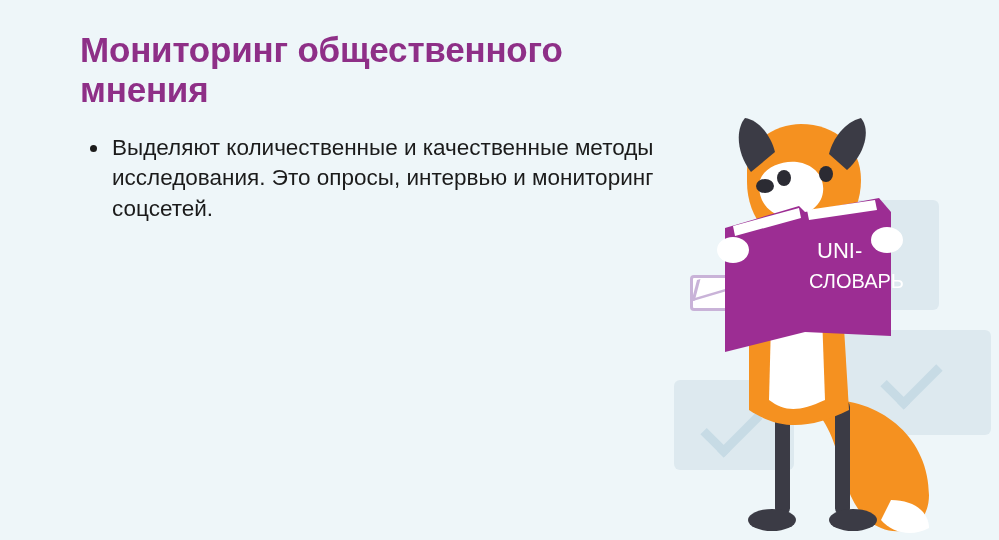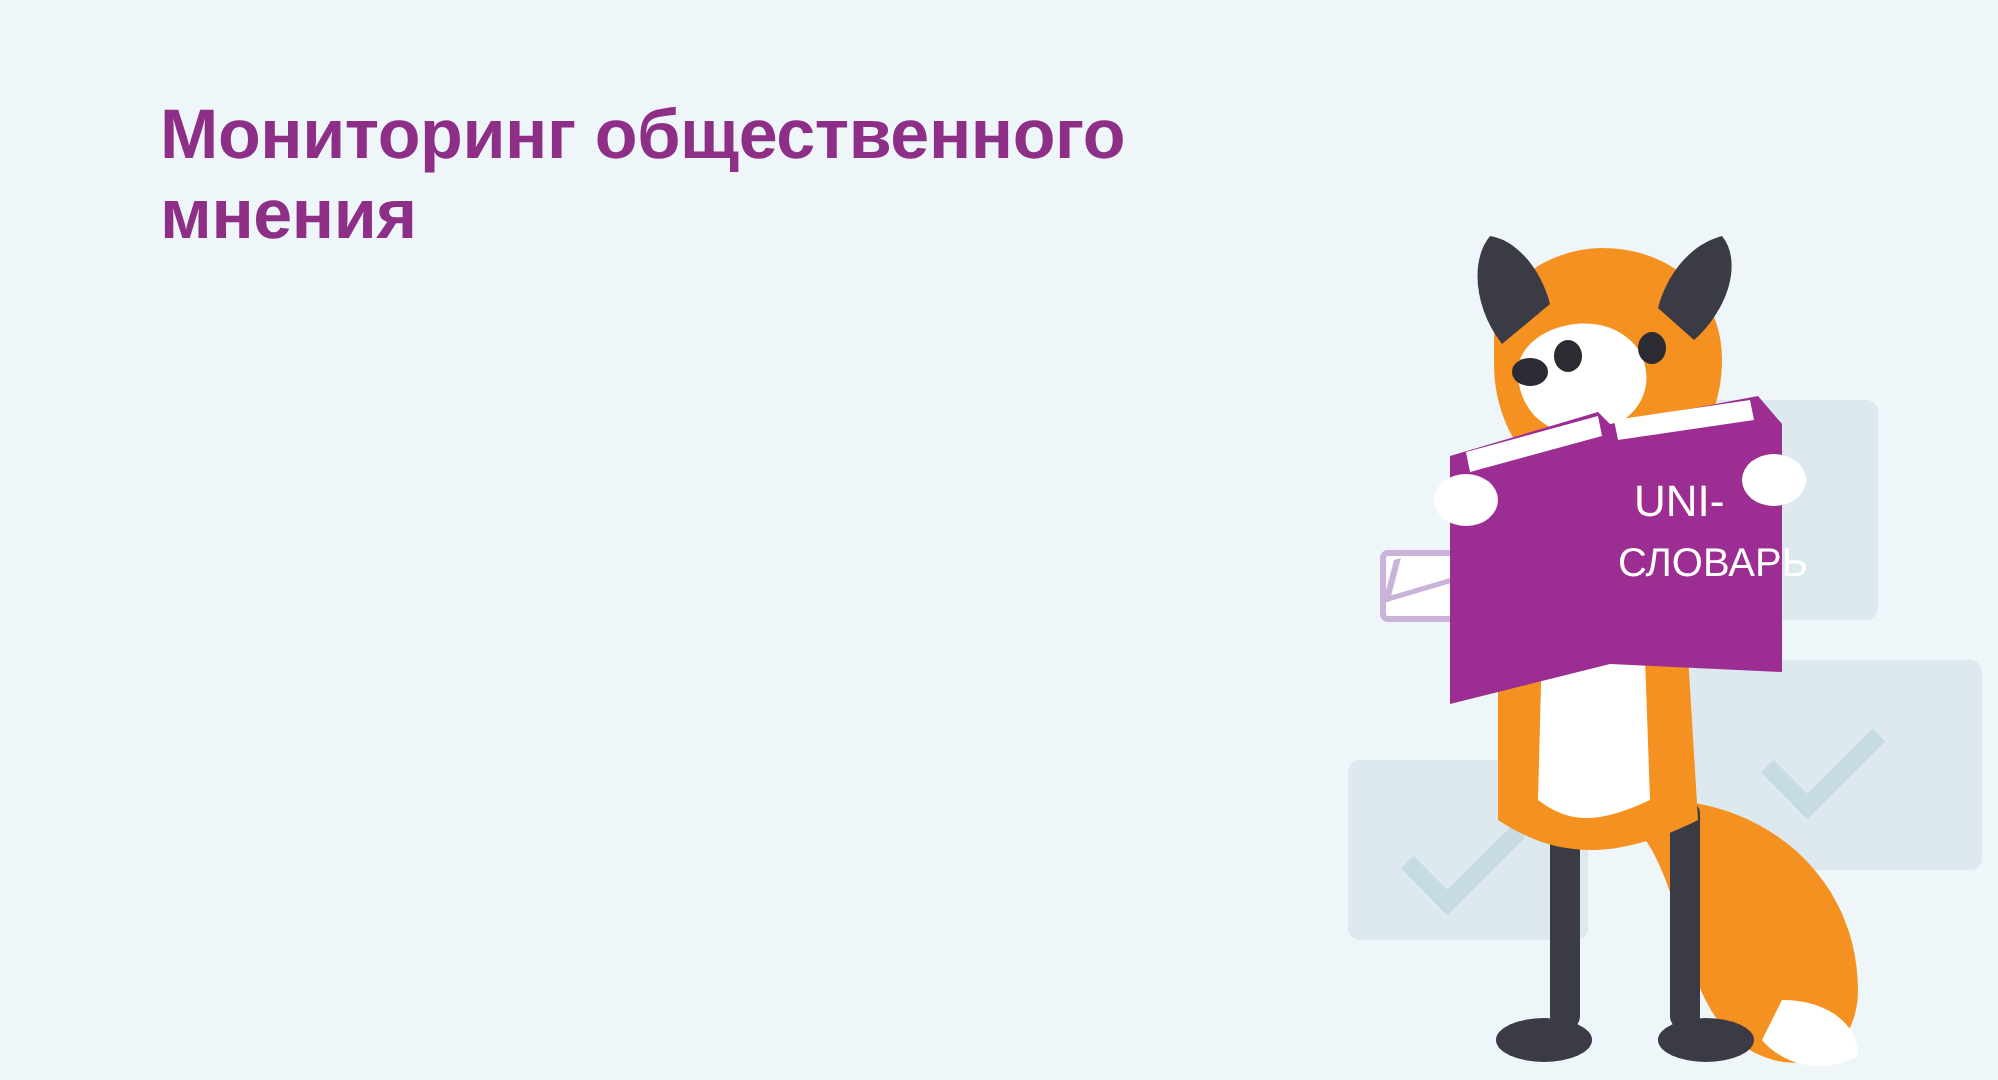--- a/index.html
+++ b/index.html
@@ -71,21 +71,21 @@
     left: 0; top: 0;
     width: 700px;
     padding: 30px 0 0 80px;
     box-sizing: border-box;
   }
   .title {
     color: #8e2f87;
     font-size: 35px;
     font-weight: bold;
     line-height: 1.15;
-    margin: 18px 0 22px 0;
+    margin: 0 0 22px 0;
     letter-spacing: -0.2px;
   }
   ul.bullets {
     list-style: none;
     margin: 0;
     padding: 0;
   }
   ul.bullets li {
     position: relative;
     padding-left: 32px;
@@ -127,20 +127,21 @@
 
   <div class="check check-1"></div>
   <div class="check check-2"></div>
   <div class="check check-3"></div>
 
   <div class="envelope envelope-1"></div>
 
   <div class="content">
     <h1 class="title">Мониторинг общественного мнения</h1>
     <ul class="bullets">
+      <li>Выделяют количественные и качественные методы исследования. Это опросы, интервью и мониторинг соцсетей.</li>
     </ul>
   </div>
 
   <div class="mascot">
     <svg viewBox="0 0 330 440" xmlns="http://www.w3.org/2000/svg">
 
       <path d="M200 300 C 255 300, 300 340, 300 395 C 300 425, 275 438, 252 428 C 232 420, 222 400, 216 380 C 210 358, 203 330, 190 315 Z" fill="#f59120"></path>
       <path d="M262 400 C 285 400, 300 412, 300 428 C 282 438, 262 432, 252 420 Z" fill="#ffffff"></path>
 
       <rect x="146" y="300" width="15" height="115" rx="7" fill="#3b3b45"></rect>

